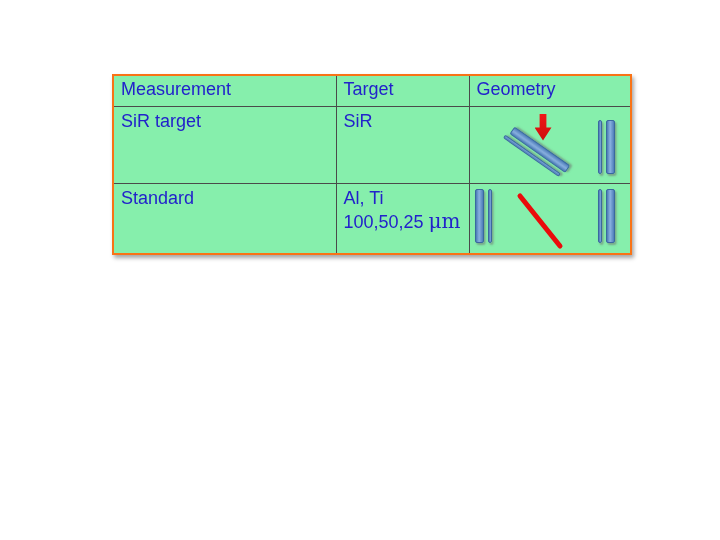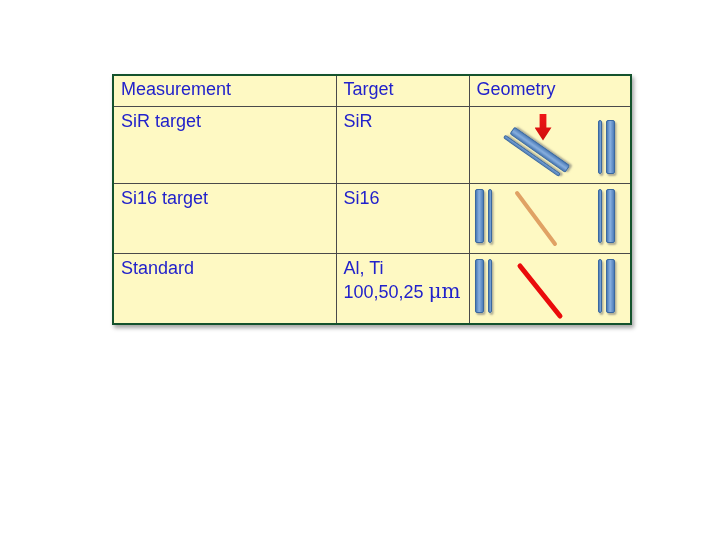--- a/index.html
+++ b/index.html
@@ -5,23 +5,23 @@
   html,body { margin:0; padding:0; }
   body {
     width:720px; height:540px; position:relative;
     background:#ffffff;
     font-family:"Liberation Sans", sans-serif;
     overflow:hidden;
   }
   table.tbl {
     position:absolute; left:112px; top:74px;
     border-collapse:collapse; table-layout:fixed;
-    border:2px solid #14532d;
+    border:2px solid #f97316;
     box-shadow:2px 3px 4px rgba(0,0,0,0.35);
-    background:#fef9c3;
+    background:#86efac;
   }
   .tbl th, .tbl td {
     border:1px solid #4a4a4a;
     font-size:18px; font-weight:normal; text-align:left;
     color:#2222cb; vertical-align:top;
     padding:4px 4px 0 7px;
     overflow:hidden;
   }
   .tbl th { vertical-align:middle; padding-top:0; padding-bottom:2px; }
   .c1 { width:223px; } .c2 { width:133px; } .c3 { width:162px; }
@@ -84,35 +84,20 @@
             <div class="bar b-thin t-thin"></div>
             <div class="bar b-thick t-thick"></div>
           </div>
           <div class="arrow-down"></div>
           <div class="bar b-thin pos-r-thin" style="top:13px"></div>
           <div class="bar b-thick pos-r-thick" style="top:13px"></div>
         </div>
       </td>
     </tr>
 
-    <tr style="height:70px">
-      <td>Si16 target</td>
-      <td>Si16</td>
-      <td class="geo">
-        <div class="geo-inner" style="height:69px">
-          <div class="bar b-thick pos-l-thick"></div>
-          <div class="bar b-thin pos-l-thin"></div>
-          <svg class="geo-svg">
-            <line x1="47" y1="9" x2="85" y2="60" stroke="#e0a264" stroke-width="4" stroke-linecap="round"></line>
-          </svg>
-          <div class="bar b-thin pos-r-thin"></div>
-          <div class="bar b-thick pos-r-thick"></div>
-        </div>
-      </td>
-    </tr>
 
     <tr style="height:70px">
       <td>Standard</td>
       <td>
         <div>Al, Ti</div>
         <div><span>100,50,25</span> <span class="unit">μm</span></div>
       </td>
       <td class="geo">
         <div class="geo-inner" style="height:69px">
           <div class="bar b-thick pos-l-thick"></div>

